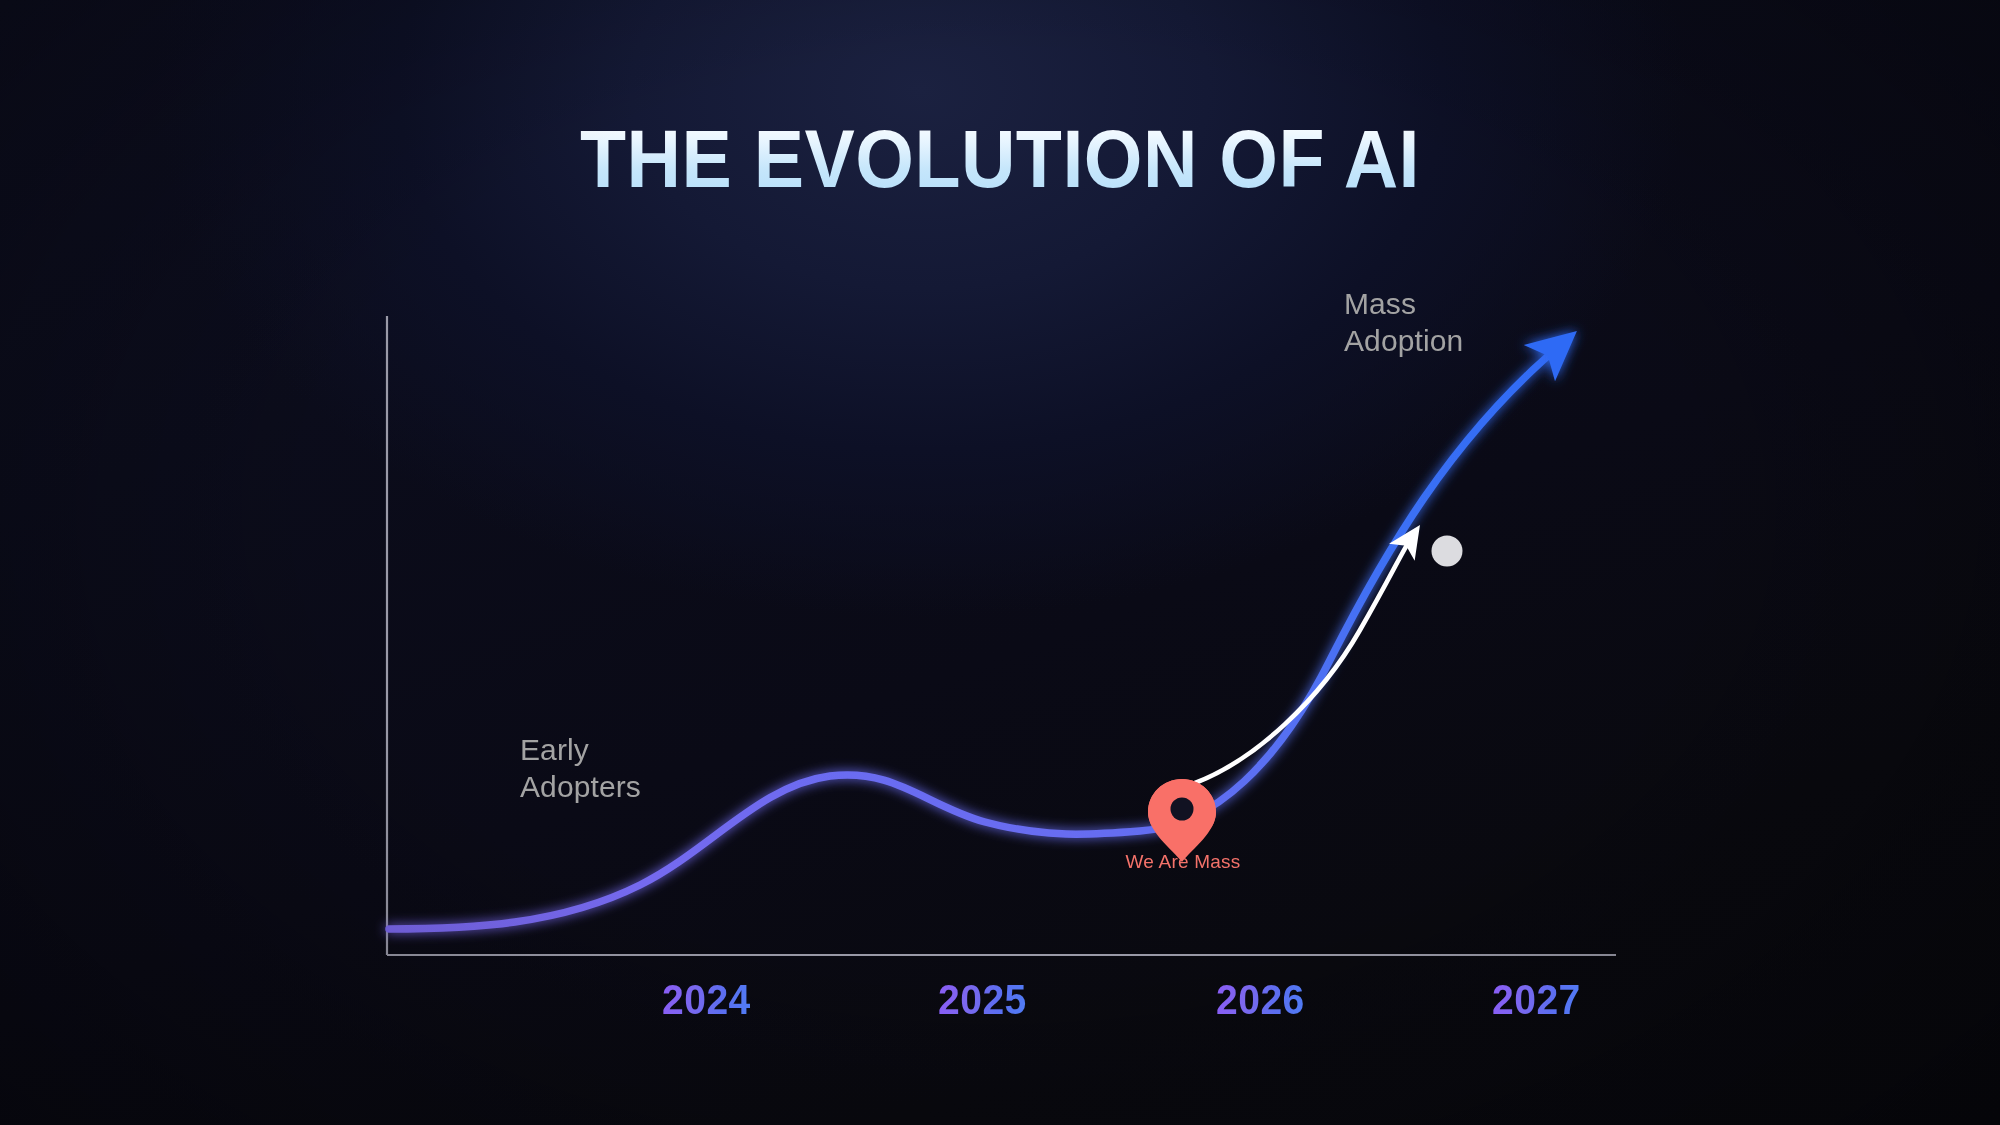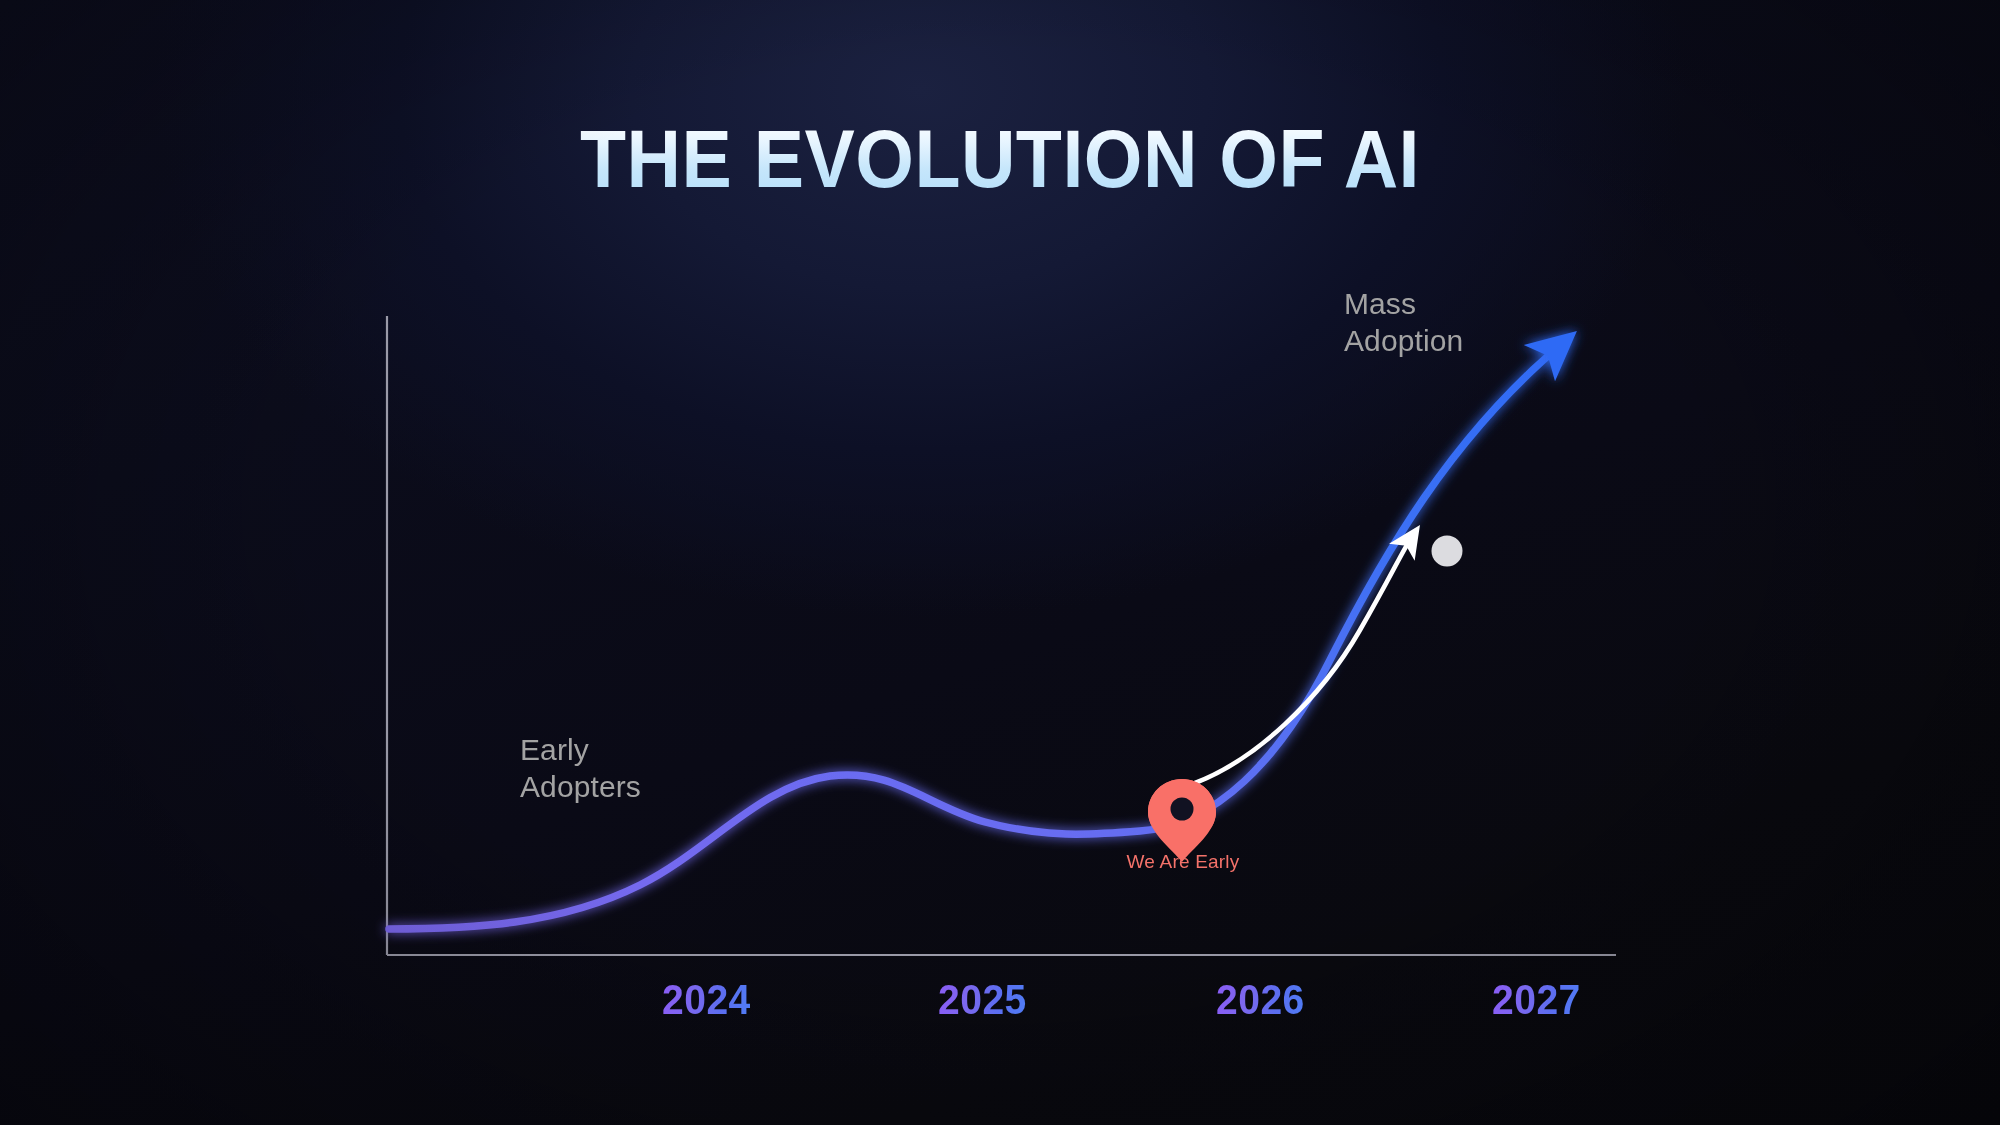--- a/index.html
+++ b/index.html
@@ -163,20 +163,20 @@
 
   <div class="bg-vignette"></div>
 
   <div class="anno anno-early">Early
 Adopters</div>
 
 
   <div class="anno anno-mass">Mass
 Adoption</div>
 
-  <div class="we-are-here">We Are Early</div>
+  <div class="we-are-here">We Are Mass</div>
 
   <div class="year-label" style="left:662px;">2024</div>
   <div class="year-label" style="left:938px;">2025</div>
   <div class="year-label" style="left:1216px;">2026</div>
   <div class="year-label" style="left:1492px;">2027</div>
 
 </div>
 
 </body></html>

